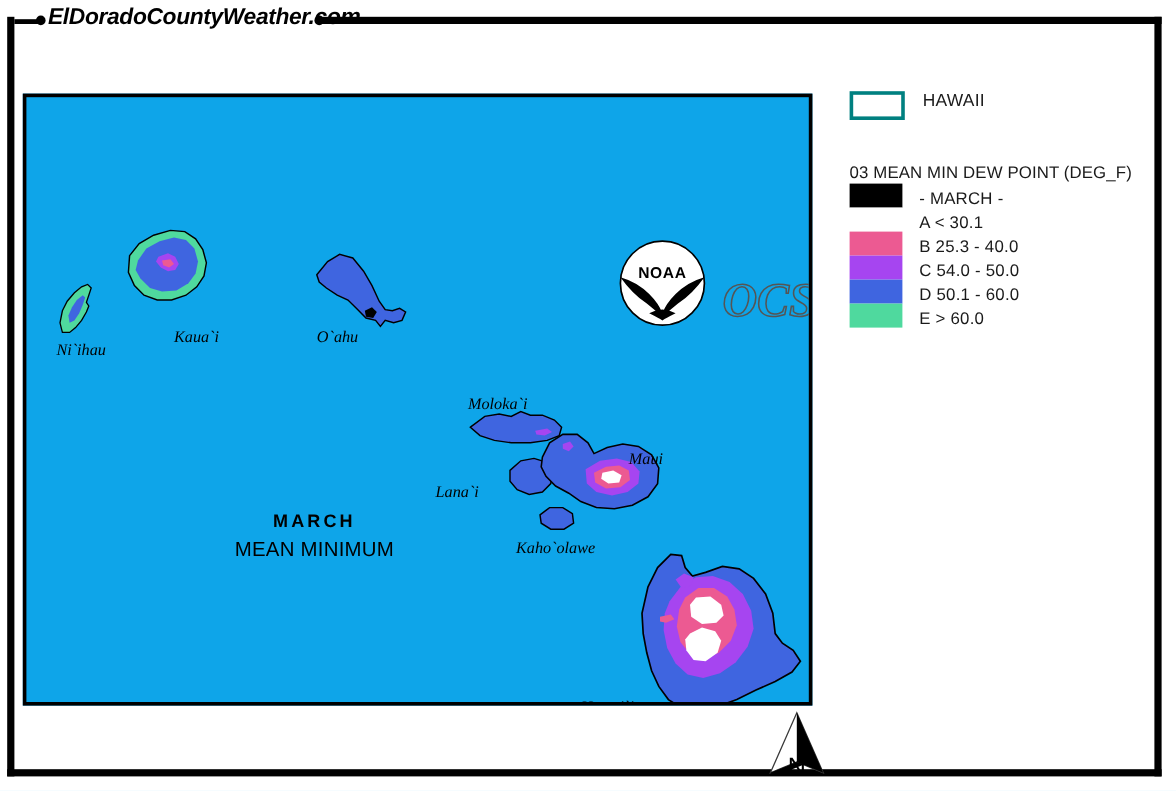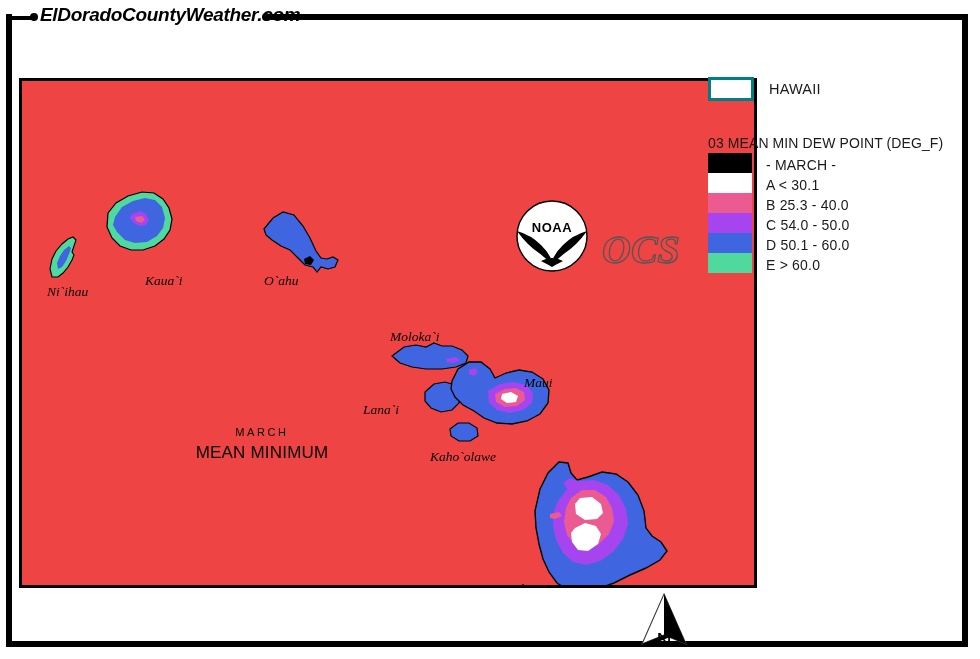--- a/index.html
+++ b/index.html
@@ -72,46 +72,47 @@
     letter-spacing: -0.3px;
     white-space: nowrap;
     font-family: "Liberation Sans", sans-serif;
   }
 
   
   #map-panel {
     position: absolute;
     left: 19px;
     top: 78px;
-    width: 738px;
+    width: 658px;
     height: 510px;
     border: 3px solid #000;
     box-sizing: border-box;
-    background: #ef4444;
+    background: #0ea5e9;
     overflow: hidden;
   }
   #map-svg {
     position: absolute;
     left: 0;
     top: 0;
   }
 
   
   .map-title-block {
     position: absolute;
     left: 0;
     top: 345px;
     width: 480px;
     text-align: center;
     color: #000;
   }
   .map-title-1 {
-    font-size: 11px;
+    font-size: 15px;
     letter-spacing: 2.6px;
     margin-bottom: 5px;
+    font-weight: bold;
   }
   .map-title-2 {
     font-size: 17px;
     letter-spacing: 0.2px;
     margin-bottom: 5px;
   }
   .map-title-3 {
     font-size: 17px;
     letter-spacing: 0.2px;
   }
@@ -128,21 +129,20 @@
 
   
   #legend {
     position: absolute;
     left: 708px;
     top: 76px;
     width: 262px;
   }
   .hawaii-row {
     display: flex;
-    align-items: center;
     height: 26px;
   }
   .hawaii-swatch {
     width: 46px;
     height: 24px;
     border: 3px solid #008080;
     background: #ffffff;
     box-sizing: border-box;
   }
   .hawaii-label {

